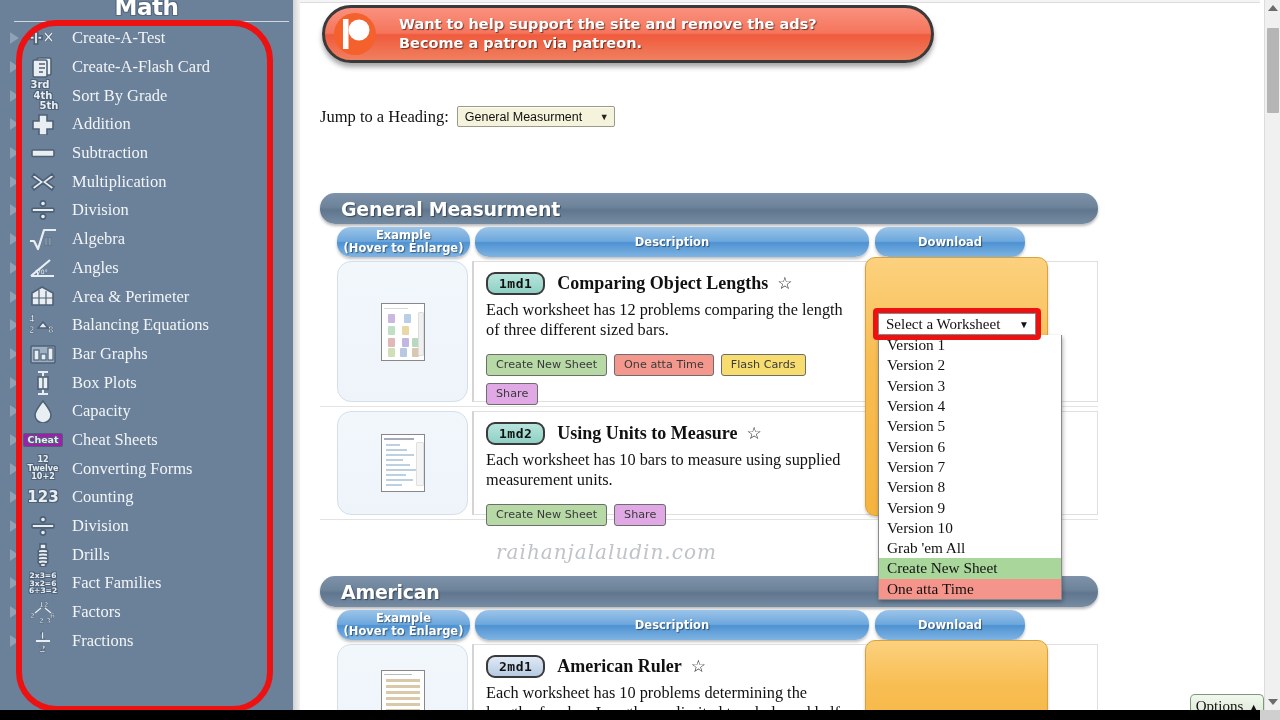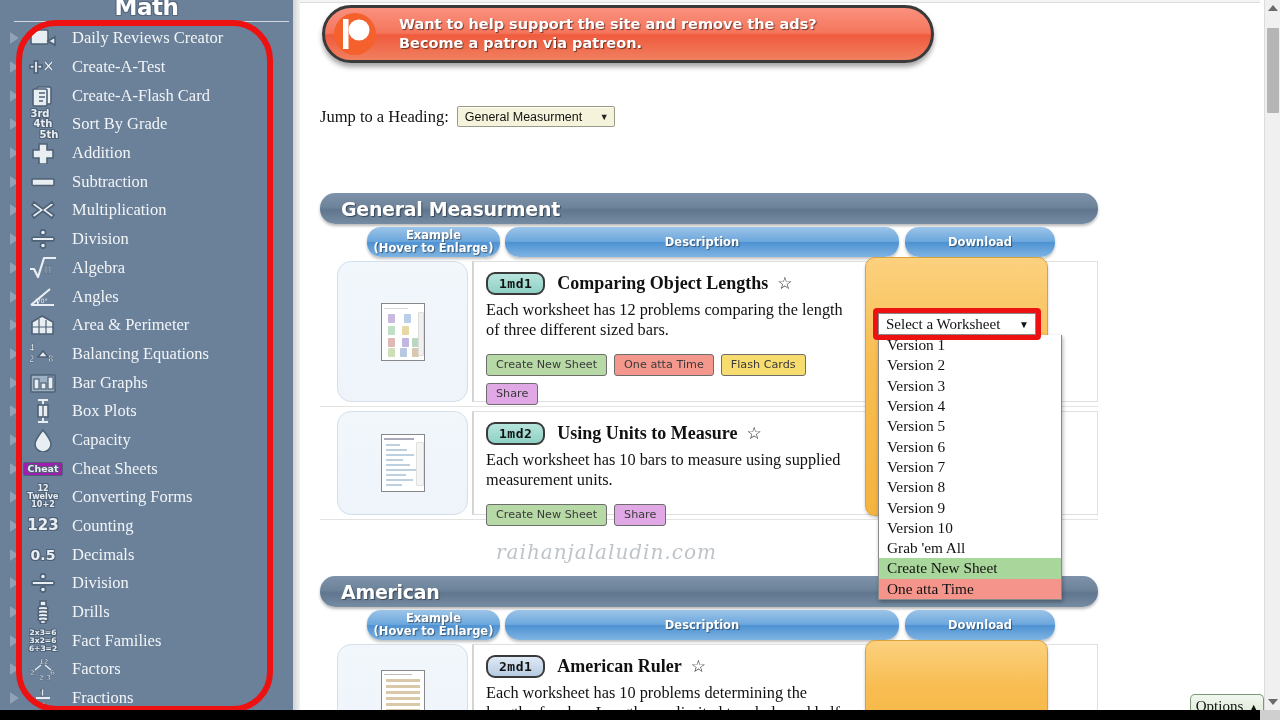--- a/index.html
+++ b/index.html
@@ -152,21 +152,20 @@
     text-shadow: 1px 1px 1px rgba(0,0,0,0.45);
     letter-spacing: -0.3px;
   }
   .col-heads { position: relative; height: 30px; margin-top: 3px; }
   .col-head {
     position: absolute; top: 0; height: 30px;
     background: linear-gradient(to bottom, #9cc4e8 0%, #6ca7dd 48%, #4e92d2 52%, #7fb4e2 100%);
     border-radius: 14px;
     display: flex; flex-direction: column; align-items: center; justify-content: center;
     box-shadow: 0 2px 3px rgba(0,0,0,0.25);
-    margin-left: 30px;
   }
   .col-head span {
     font-family: "DejaVu Sans", sans-serif;
     font-weight: bold; font-size: 11.5px; color: #ffffff;
     text-shadow: 1px 1px 1px rgba(0,0,0,0.45);
     line-height: 13px;
   }
   .ch-example { left: 17px; width: 133px; }
   .ch-desc { left: 155px; width: 394px; }
   .ch-down { left: 555px; width: 150px; }
@@ -339,32 +338,20 @@
   <div id="sidebar">
     <div id="sidebar-title">Math</div>
     <div id="sidebar-rule"></div>
     <div id="nav-list">
         <div class="nav-item">
           <span class="nav-arrow">
             <i></i>
           </span>
           <span class="nav-icon">
             <svg width="30" height="22" viewBox="0 0 30 22">
-              <rect x="3" y="3" width="17" height="14" rx="1.5" fill="#e9eef3" stroke="#4e6176" stroke-width="1.6"></rect>
-              <path d="M20 14 L27 10 L27 18 Z" fill="#e9eef3" stroke="#4e6176" stroke-width="1.6"></path>
-            </svg>
-          </span>
-          <span class="nav-label">Daily Reviews Creator</span>
-        </div>
-        <div class="nav-item">
-          <span class="nav-arrow">
-            <i></i>
-          </span>
-          <span class="nav-icon">
-            <svg width="30" height="22" viewBox="0 0 30 22">
               <rect x="2" y="9" width="12" height="3.4" fill="#e9eef3" stroke="#4e6176" stroke-width="1.6"></rect>
               <rect x="6.3" y="5" width="3.4" height="12" fill="#e9eef3" stroke="#4e6176" stroke-width="1.6"></rect>
               <path d="M17 6 L24 14 M24 6 L17 14" stroke="#4e6176" stroke-width="2.6" fill="none"></path>
               <path d="M17 6 L24 14 M24 6 L17 14" stroke="#e9eef3" stroke-width="1.2" fill="none"></path>
             </svg>
           </span>
           <span class="nav-label">Create-A-Test</span>
         </div>
         <div class="nav-item">
           <span class="nav-arrow">
@@ -547,29 +534,20 @@
           <span class="nav-label">Converting Forms</span>
         </div>
         <div class="nav-item">
           <span class="nav-arrow">
             <i></i>
           </span>
           <span class="nav-icon">
             <span class="txticon" style="font-size:15px;">123</span>
           </span>
           <span class="nav-label">Counting</span>
-        </div>
-        <div class="nav-item">
-          <span class="nav-arrow">
-            <i></i>
-          </span>
-          <span class="nav-icon">
-            <span class="txticon" style="font-size:14px;">0.5</span>
-          </span>
-          <span class="nav-label">Decimals</span>
         </div>
         <div class="nav-item">
           <span class="nav-arrow">
             <i></i>
           </span>
           <span class="nav-icon">
             <svg width="28" height="22" viewBox="0 0 28 22">
               <circle cx="14" cy="4.5" r="2.6" fill="#e9eef3" stroke="#4e6176" stroke-width="1.6"></circle>
               <rect x="3" y="9.3" width="22" height="3.6" rx="1" fill="#e9eef3" stroke="#4e6176" stroke-width="1.6"></rect>
               <circle cx="14" cy="17.5" r="2.6" fill="#e9eef3" stroke="#4e6176" stroke-width="1.6"></circle>

